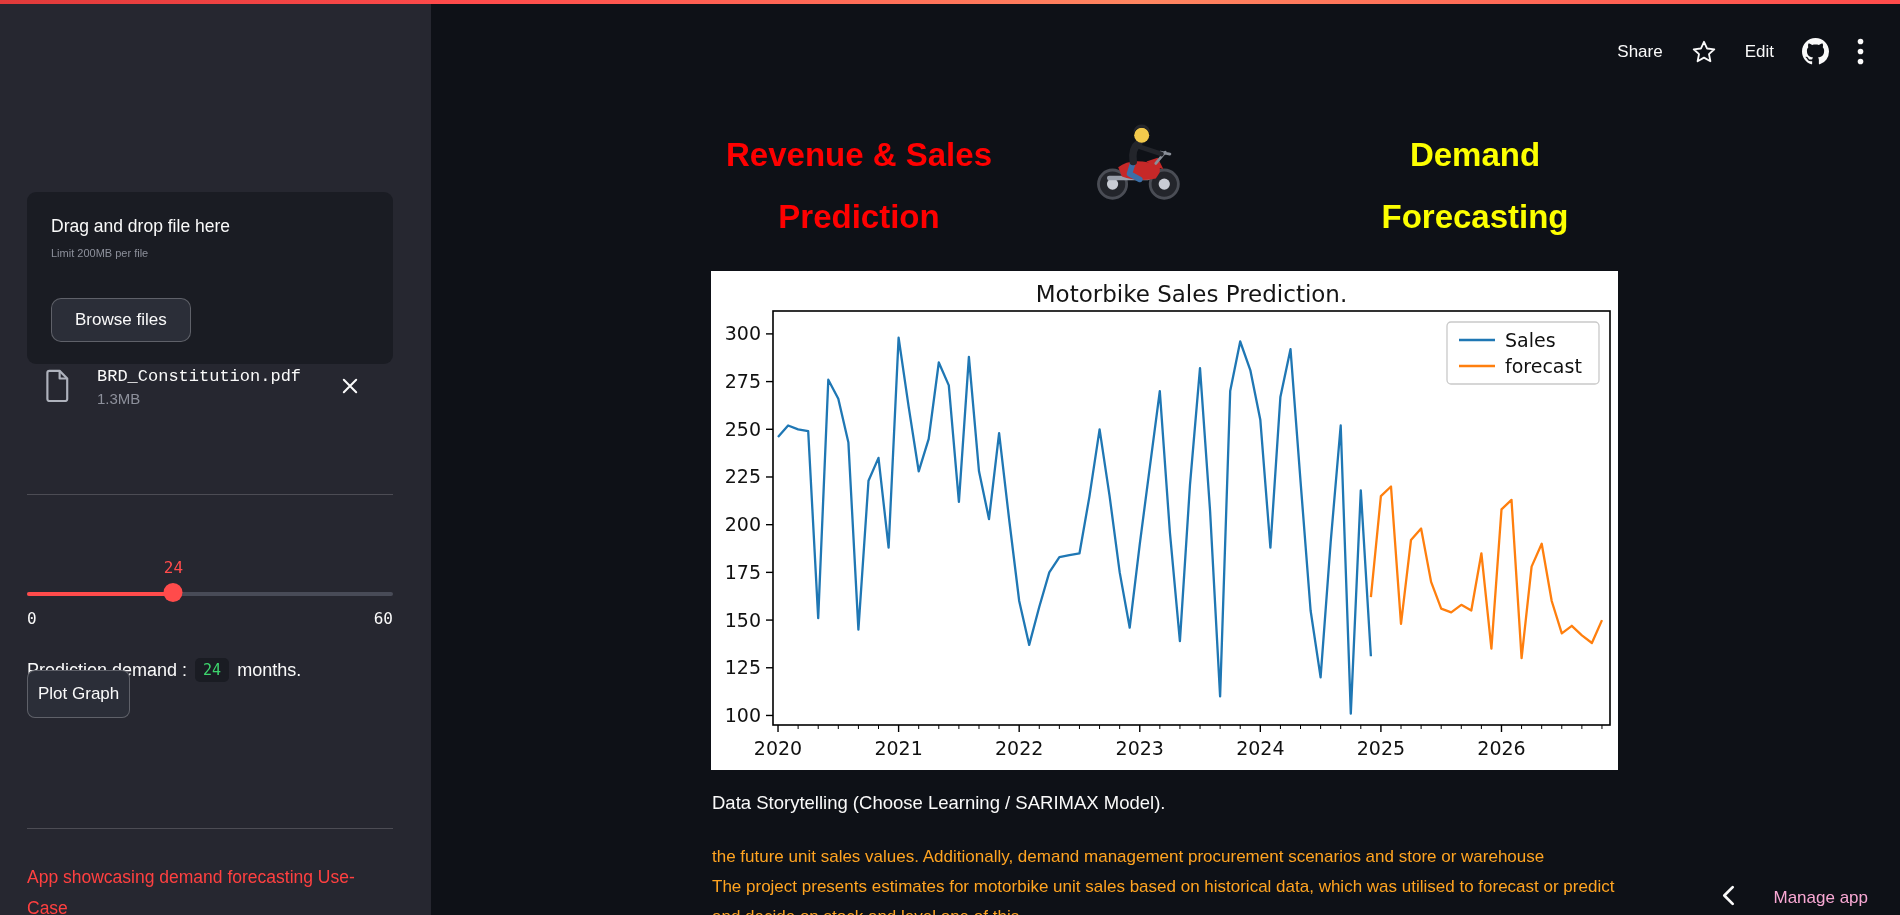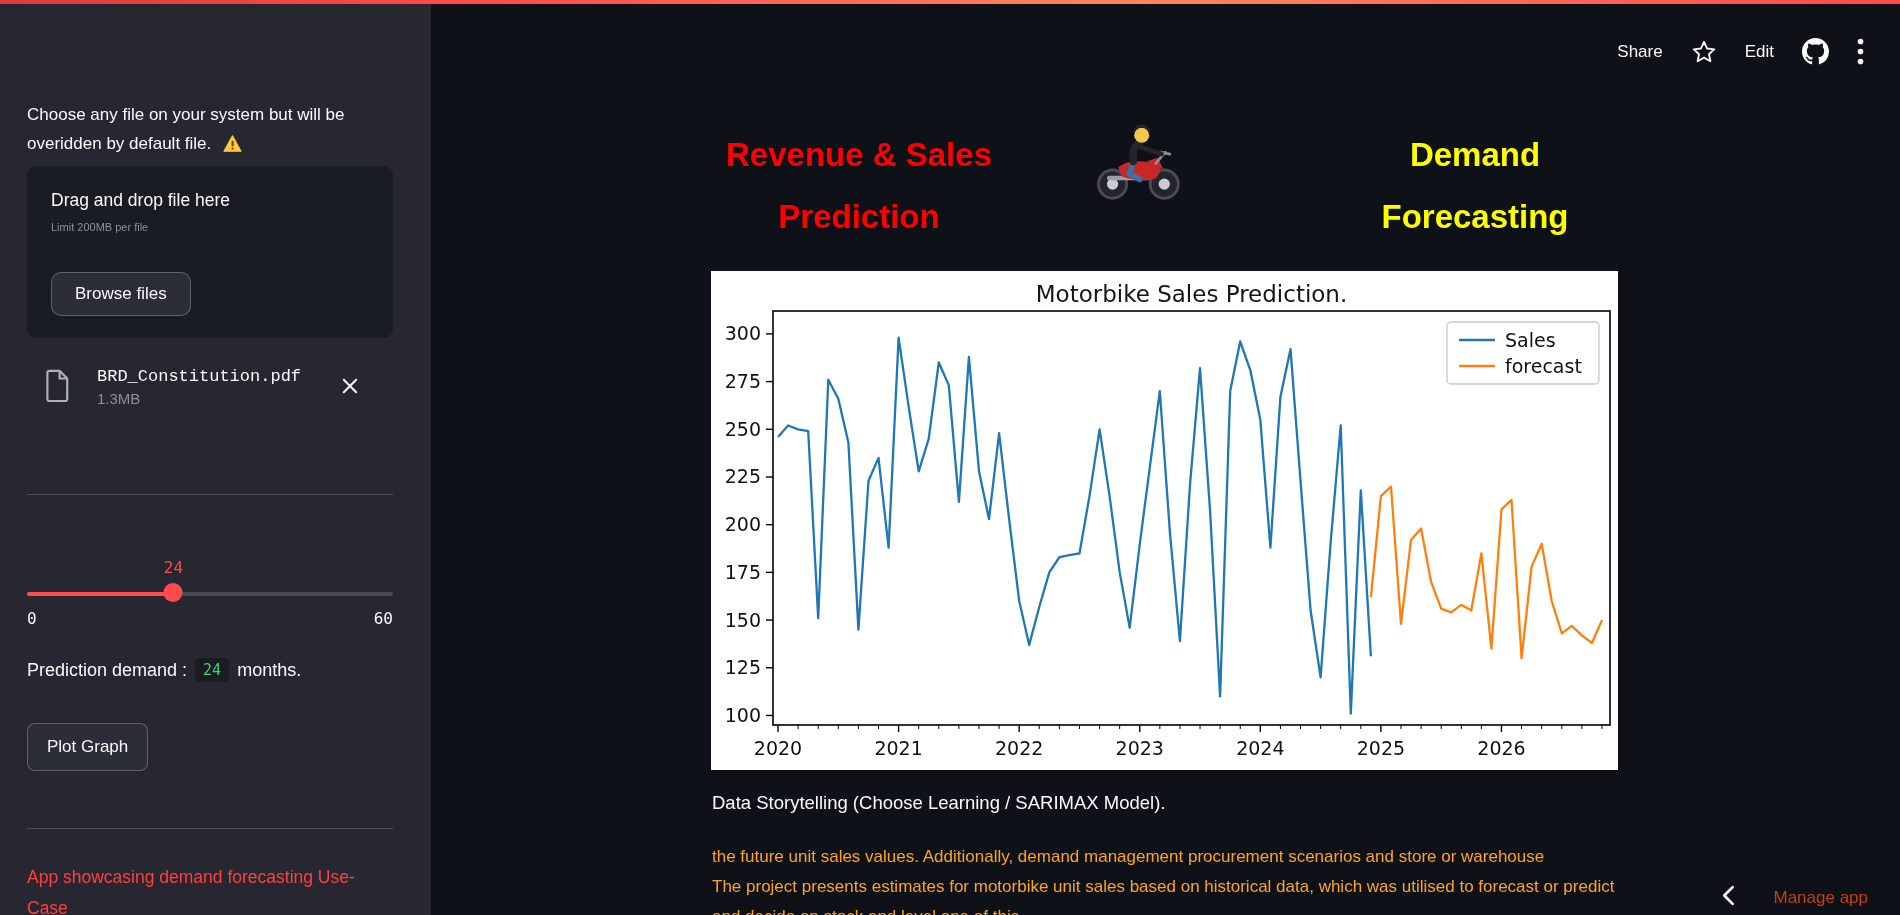--- a/index.html
+++ b/index.html
@@ -5,21 +5,21 @@
   html,body { margin:0; padding:0; background:#0e1117; }
   .app { position:relative; width:1900px; height:915px; overflow:hidden; background:#0e1117;
          color:#fafafa; font-family:"Liberation Sans", sans-serif; }
   .deco-bar { position:absolute; top:0; left:0; width:1900px; height:4px;
               background:linear-gradient(90deg,#e03a3a,#ff4b4b 25%,#ff8660 60%,#ff4b4b); }
   
   .sidebar { position:absolute; top:4px; left:0; width:431px; height:911px; background:#262730; }
   .sb-abs { position:absolute; left:27px; width:366px; }
   .uploader-label { top:96px; width:356px; font-size:17px; line-height:29px; color:#fafafa; }
   .warn { display:inline-block; vertical-align:-3px; margin-left:7px; }
-  .dropzone { top:162px; height:172px; background:#1a1c23; border-radius:9px; box-sizing:border-box; padding:24px; }
+  .dropzone { top:188px; height:172px; background:#1a1c23; border-radius:9px; box-sizing:border-box; padding:24px; }
   .dz-title { font-size:17.5px; color:#fafafa; }
   .dz-limit { font-size:11px; color:#8d909b; margin-top:10px; }
   .btn { background:#2b2e38; border:1px solid rgba(250,250,250,0.25); border-radius:8px;
          color:#fafafa; font-size:17px; font-family:"Liberation Sans", sans-serif; cursor:pointer; }
   .btn-browse { position:absolute; left:24px; bottom:22px; padding:11px 23px;border-radius:10px; }
   .file-row { top:352px; height:62px; display:flex; align-items:center; }
   .file-icon { margin-left:18px; flex:0 0 auto; }
   .file-texts { margin-left:26px; }
   .file-name { font-size:17px; color:#fafafa;font-family:Liberation Mono, monospace; }
   .file-size { font-size:15px; color:#8d909b; margin-top:4px; }
@@ -32,55 +32,45 @@
                   font-family:"DejaVu Sans Mono", monospace; font-size:16px; }
   .slider-track { position:absolute; top:32px; left:0; width:100%; height:4px; border-radius:2px; background:#484b57; }
   .slider-fill  { position:absolute; top:0; left:0; height:4px; border-radius:2px; background:#ff4b4b; }
   .slider-thumb { position:absolute; top:23px; transform:translateX(-50%); width:19px; height:19px;
                   border-radius:50%; background:#ff4b4b; cursor:pointer; }
   .slider-min,.slider-max { position:absolute; top:49px; font-family:"DejaVu Sans Mono", monospace; font-size:16px; color:#fafafa; }
   .slider-min { left:0; } .slider-max { right:0; }
   .prediction { top:654px; font-size:18px; display:flex; align-items:center; }
   .pred-badge { font-family:"DejaVu Sans Mono", monospace; font-size:15px; color:#3dd56d;
                 background:#1a1c23; border-radius:5px; padding:3px 8px; margin:0 8px; }
-  .plot-btn { position:absolute; left:27px; top:719px; padding:13px 19px; }
+  .plot-btn { position:absolute; left:27px; top:666px; padding:13px 10px; }
   .footer-note { top:858px; width:350px; color:#ff4040; font-size:17.5px; line-height:31px; }
   
   .toolbar { position:absolute; top:38px; right:36px; display:flex; align-items:center; gap:28px; }
   .tb-text { font-size:17px; color:#fafafa; cursor:pointer; }
   .tb-icon { display:flex; align-items:center; cursor:pointer; }
   .heading { position:absolute; top:124px; text-align:center; font-size:33px; font-weight:700; line-height:62px; }
   .heading-red { left:703px; width:312px; color:#ff0000; }
   .heading-yellow { left:1345px; width:260px; color:#fdff00; }
   .emoji { position:absolute; left:1090px; top:120px; }
   .figure { position:absolute; left:711px; top:271px; width:907px; height:499px; background:#ffffff; }
   .caption { position:absolute; left:712px; top:792px; font-size:18.5px; color:#fafafa; }
   .description { position:absolute; left:712px; top:842px; width:912px; color:#ffa421;
                  font-size:17px; line-height:30px; }
   .description div { white-space:nowrap; }
   .manage { position:absolute; right:32px; bottom:5px; display:flex; align-items:center; gap:24px; cursor:pointer; }
-  .manage-label { font-size:17px; color:#c2410c;padding-left:14px; }
+  .manage-label { font-size:17px; color:#f9a8d4;padding-left:14px; }
 </style>
 </head>
 <body>
 
 <div class="app">
   <div class="deco-bar"></div>
 
   <aside class="sidebar">
-    <div class="sb-abs uploader-label">
-      <span>Choose any file on your system but will be overidden by default file.</span>
-      <span class="warn">
-        <svg viewBox="0 0 24 22" width="19" height="17">
-            <path d="M12 1 L23 21 H1 Z" fill="#ffc83d" stroke="#ffc83d" stroke-width="1.5" stroke-linejoin="round"></path>
-            <rect x="10.8" y="7.5" width="2.6" height="7.2" rx="1.2" fill="#5c4500"></rect>
-            <circle cx="12.1" cy="17.6" r="1.5" fill="#5c4500"></circle>
-          </svg>
-      </span>
-    </div>
 
     <div class="sb-abs dropzone">
       <div class="dz-title">Drag and drop file here</div>
       <div class="dz-limit">Limit 200MB per file</div>
       <button class="btn btn-browse">Browse files</button>
     </div>
 
     <div class="sb-abs file-row">
       <span class="file-icon">
         <svg viewBox="0 0 24 30" width="26" height="33">

